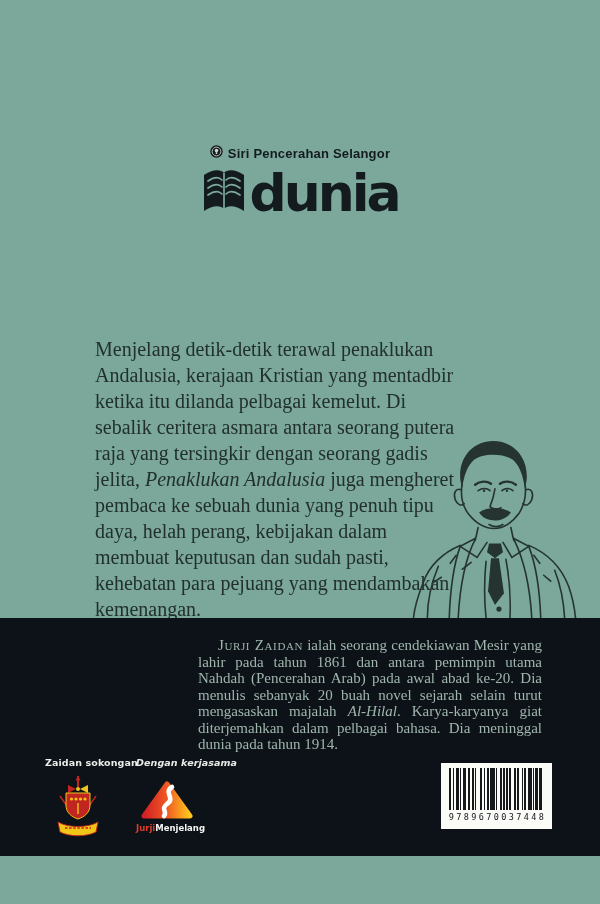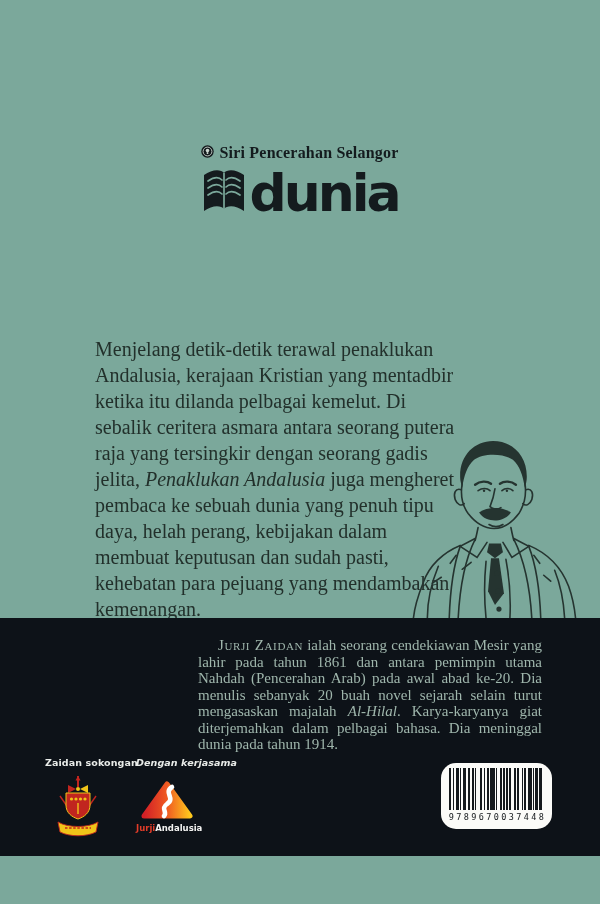--- a/index.html
+++ b/index.html
@@ -5,22 +5,22 @@
   html,body{margin:0;padding:0;background:#555;}
   .page{
     position:relative;width:600px;height:904px;overflow:hidden;
     background:#7BA89B;
     font-family:"Liberation Serif",serif;
   }
 
   
   .series{position:absolute;top:144px;left:0;width:100%;
     display:flex;align-items:center;justify-content:center;gap:5px;}
-  .series-text{font-family:Liberation Serif, serif;font-weight:bold;
-    font-size:16px;color:#141B1E;letter-spacing:.2px;}
+  .series-text{font-family:Liberation Sans, sans-serif;font-weight:bold;
+    font-size:13px;color:#141B1E;letter-spacing:.2px;}
 
   .logo{position:absolute;top:166px;left:0;width:100%;
     display:flex;align-items:center;justify-content:center;}
   .logo-text{font-family:"DejaVu Sans",sans-serif;font-weight:bold;
     font-size:52px;letter-spacing:-3px;color:#141B1E;line-height:54px;margin-left:2px;}
 
   
   .synopsis{position:absolute;left:95px;top:316px;width:370px;
     font-size:20px;line-height:26px;color:#22302B;}
   .synopsis em{}
@@ -42,21 +42,21 @@
 
   .crest{position:absolute;left:52px;top:158px;}
   .media-logo{position:absolute;left:136px;top:162px;width:62px;text-align:center;}
   .media-text{font-family:"DejaVu Sans",sans-serif;font-weight:bold;font-size:8.5px;
     margin-top:0;line-height:9px;white-space:nowrap;}
   .media-red{color:#E23C28;}
   .media-white{color:#F4F4F2;}
 
   
   .barcode{position:absolute;left:441px;top:145px;width:111px;height:66px;
-    background:#FBFBF8;display:flex;flex-direction:column;align-items:center;border-radius:15px;}
+    background:#FBFBF8;display:flex;flex-direction:column;align-items:center;}
   .bars{margin-top:5px;width:95px;height:42px;display:flex;}
   .bars span{height:100%;}
   .digits{font-family:"DejaVu Sans Mono",monospace;font-size:8.5px;
     letter-spacing:2.4px;color:#15191c;margin-top:2px;margin-left:2px;}
 </style>
 </head>
 <body>
 
 <div class="page">
 
@@ -173,21 +173,21 @@
         <defs>
           <linearGradient id="mg" x1="0" y1="0" x2="1" y2="0">
             <stop offset="0" stop-color="#D21F26"></stop>
             <stop offset="0.5" stop-color="#F05A22"></stop>
             <stop offset="1" stop-color="#FFC81D"></stop>
           </linearGradient>
         </defs>
         <path d="M28,4 L51,36 L5,36 Z" fill="url(#mg)" stroke="url(#mg)" stroke-width="5" stroke-linejoin="round"></path>
         <path d="M33,7 C24,13 37,18 28,24 C21,29 29,32 25,36" fill="none" stroke="#FFFFFF" stroke-width="4.6" stroke-linecap="round"></path>
       </svg>
-      <div class="media-text"><span class="media-red">Jurji</span><span class="media-white">Andalusia</span></div>
+      <div class="media-text"><span class="media-red">Jurji</span><span class="media-white">Menjelang</span></div>
     </span>
 
     <div class="barcode">
       <div class="bars" id="bars">
           <span style="flex-grow: 2; background: rgb(21, 25, 28);"></span>
           <span style="flex-grow: 1; background: rgb(251, 251, 248);"></span>
           <span style="flex-grow: 1; background: rgb(21, 25, 28);"></span>
           <span style="flex-grow: 2; background: rgb(251, 251, 248);"></span>
           <span style="flex-grow: 2; background: rgb(21, 25, 28);"></span>
           <span style="flex-grow: 1; background: rgb(251, 251, 248);"></span>

